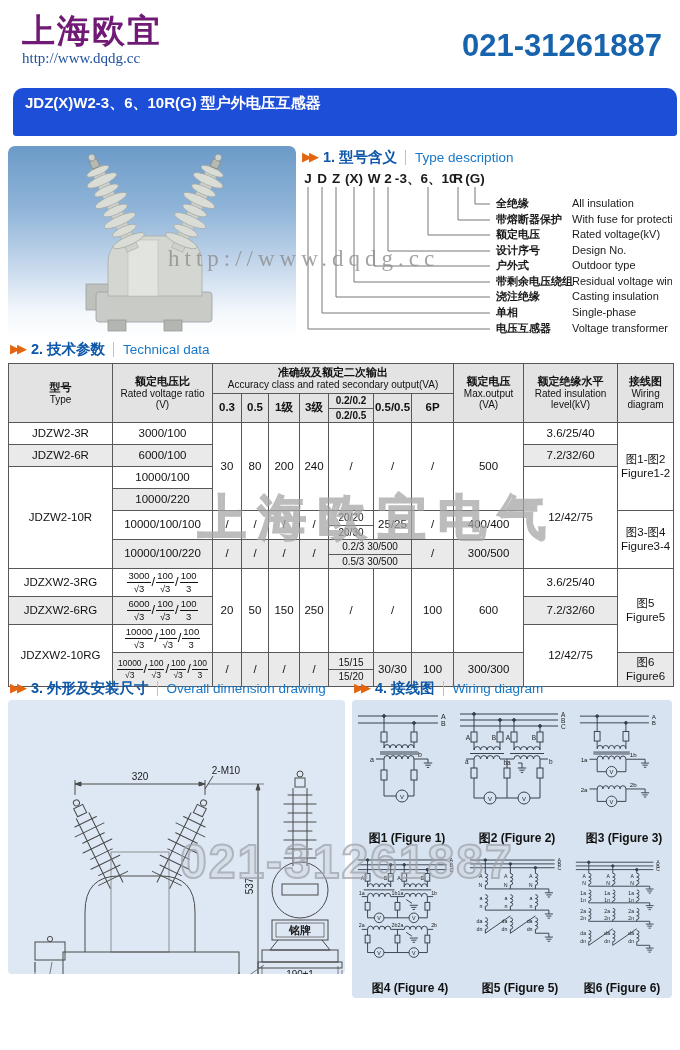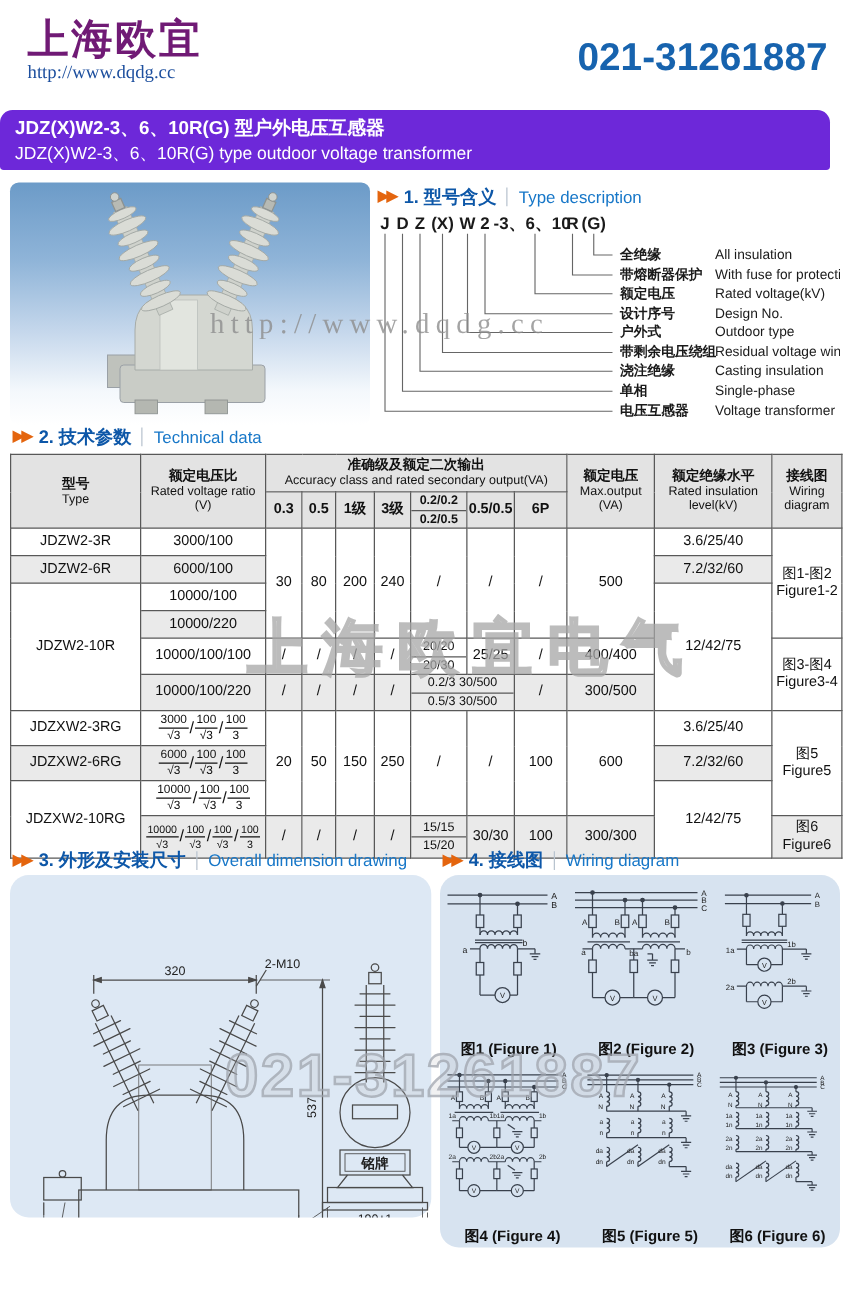--- a/index.html
+++ b/index.html
@@ -5,21 +5,21 @@
   html,body{margin:0;padding:0;background:#fff;}
   .page{position:relative;width:680px;height:1050px;background:#fff;overflow:hidden;
         font-family:"Liberation Sans",sans-serif;color:#111;}
   
   .hdr{position:absolute;left:0;top:0;width:680px;height:88px;}
   .brand{position:absolute;left:22px;top:14px;}
   .brand-name{font-size:33px;font-weight:bold;color:#701a75;letter-spacing:2px;line-height:1.05;}
   .brand-url{font-family:"Liberation Serif",serif;font-size:15px;color:#1d4f9e;margin-top:1px;}
   .phone{position:absolute;right:18px;top:28px;font-size:31px;font-weight:bold;color:#1763ae;letter-spacing:0px;}
   
-  .titlebar{position:absolute;left:0;top:88px;width:664px;height:48px;background:#6d28d9;
+  .titlebar{position:absolute;left:13px;top:88px;width:664px;height:48px;background:#1d4ed8;
             border-radius:10px 10px 3px 3px;box-sizing:border-box;padding:5px 0 0 12px;color:#fff;}
   .t-cn{font-size:15px;font-weight:bold;line-height:1.35;}
   .t-en{font-size:14px;line-height:1.3;}
   
   .sec-head{position:absolute;display:flex;align-items:baseline;white-space:nowrap;}
   .arrows{color:#e4650e;font-size:13px;letter-spacing:-3px;margin-right:7px;transform:translateY(-1px);}
   .shno,.shcn{color:#0d57a8;font-weight:bold;font-size:14.5px;}
   .shno{margin-right:4px;}
   .shen{color:#1777c8;font-size:13.5px;border-left:1px solid #b9c4cf;padding-left:9px;margin-left:8px;}
   
@@ -42,21 +42,21 @@
   .ttable td.alt{background:#eaeaea;}
   .splitcell div{padding:1px 0;font-size:10px;}
   .splitcell .top{border-bottom:1px solid #585858;}
   .fracwrap{display:flex;align-items:center;justify-content:center;}
   .fr{display:inline-flex;flex-direction:column;align-items:center;font-size:9.5px;line-height:1.05;}
   .fn{border-bottom:1px solid #111;padding:0 1px 1px;}
   .fd{padding-top:1px;}
   .fsl{font-size:13px;margin:0 1px;}
   .tight .fr{font-size:8.5px;}
   
-  .panel{position:absolute;border-radius:15px;}
+  .panel{position:absolute;border-radius:4px;}
   .dim-panel{left:8px;top:700px;width:337px;height:274px;background:#dde8f4;}
   .wire-panel{left:352px;top:700px;width:320px;height:298px;background:#d7e3f0;}
   .fig{position:absolute;}
   .fig-cap{font-size:12px;font-weight:bold;color:#111;text-align:center;margin-top:2px;white-space:nowrap;}
   .cir{stroke:#39414d;fill:none;stroke-width:1;}
   .cirtxt{fill:#222;}
   
   .wm{position:absolute;z-index:9;pointer-events:none;white-space:nowrap;}
   .wm-url{left:168px;top:246px;font-family:"Liberation Serif",serif;font-size:23px;color:#8e8e8e;
           letter-spacing:5px;opacity:.8;}
@@ -93,21 +93,20 @@
   <div class="hdr">
     <div class="brand">
       <div class="brand-name">上海欧宜</div>
       <div class="brand-url">http://www.dqdg.cc</div>
     </div>
     <div class="phone">021-31261887</div>
   </div>
 
   <div class="titlebar">
     <div class="t-cn">JDZ(X)W2-3、6、10R(G) 型户外电压互感器</div>
-    <div class="t-en">JDZ(X)W2-3、6、10R(G) type outdoor voltage transformer</div>
   </div>
 
   <div class="photo">
     <svg width="288" height="194" viewBox="0 0 288 194">
       <g>
         <rect x="78" y="138" width="30" height="26" fill="#bfc2bc" stroke="#9aa0a6" stroke-width="0.8"></rect>
         <rect x="88" y="146" width="116" height="30" rx="3" fill="#c9ccc6" stroke="#9aa0a6" stroke-width="0.8"></rect>
         <path d="M100 150V118Q100 90 133 90H161Q194 90 194 118V150Z" fill="#d4d7d1" stroke="#a7aca8" stroke-width="0.8"></path>
         <rect x="120" y="94" width="30" height="56" fill="#e2e5df" stroke="#b9beba" stroke-width="0.6"></rect>
         <g transform="translate(124,102) rotate(-24)">

